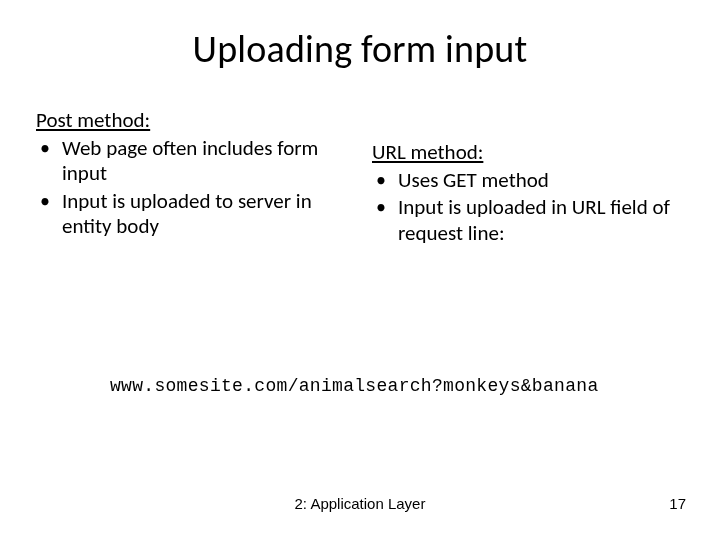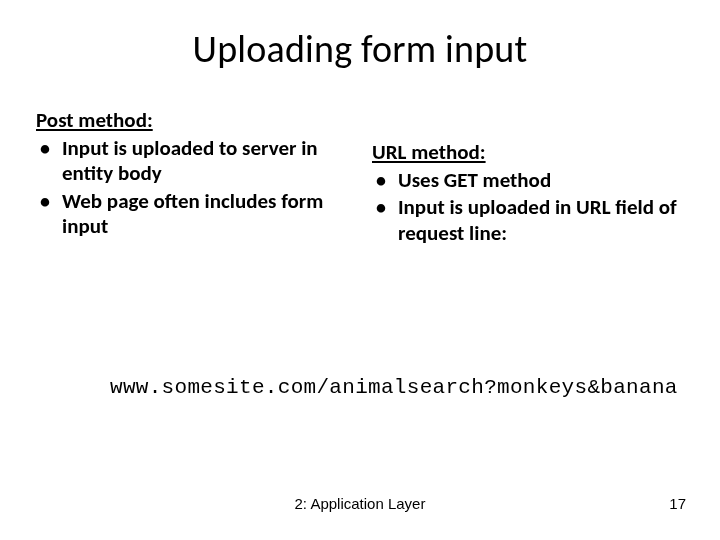--- a/index.html
+++ b/index.html
@@ -21,21 +21,20 @@
     text-align: center;
     font-size: 38px;
     font-weight: 400;
     margin-top: 6px;
     margin-bottom: 36px;
     letter-spacing: 0.2px;
   }
   .columns {
     display: flex;
     gap: 24px;
-    font-weight: bold;
   }
   .col {
     flex: 1 1 0;
     font-size: 21px;
     line-height: 1.22;
   }
   .col-right {
     padding-top: 32px;
   }
   .section-head {
@@ -56,21 +55,21 @@
   ul.bullets li::before {
     content: "•";
     position: absolute;
     left: 4px;
     top: 0;
     font-size: 20px;
     line-height: 1.2;
   }
   .mono-line {
     font-family: "Courier New", Courier, monospace;
-    font-size: 21px;
+    font-size: 18px;
     white-space: nowrap;
     position: absolute;
     left: 110px;
     top: 376px;
     letter-spacing: 0.3px;
   }
   .footer {
     position: absolute;
     bottom: 28px;
     left: 0;
@@ -92,22 +91,22 @@
 
 <div class="slide">
 
   <h1 class="title">Uploading form input</h1>
 
   <div class="columns">
 
     <div class="col">
       <div class="section-head">Post method:</div>
       <ul class="bullets">
+        <li>Web page often includes form input</li>
         <li>Input is uploaded to server in entity body</li>
-        <li>Web page often includes form input</li>
       </ul>
     </div>
 
     <div class="col col-right">
       <div class="section-head">URL method:</div>
       <ul class="bullets">
         <li>Uses GET method</li>
         <li>Input is uploaded in URL field of request line:</li>
       </ul>
     </div>

